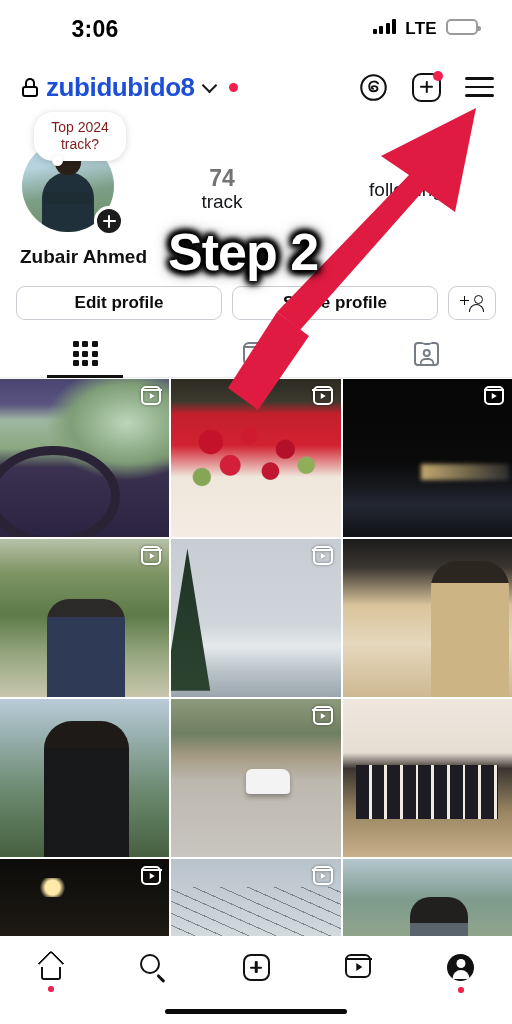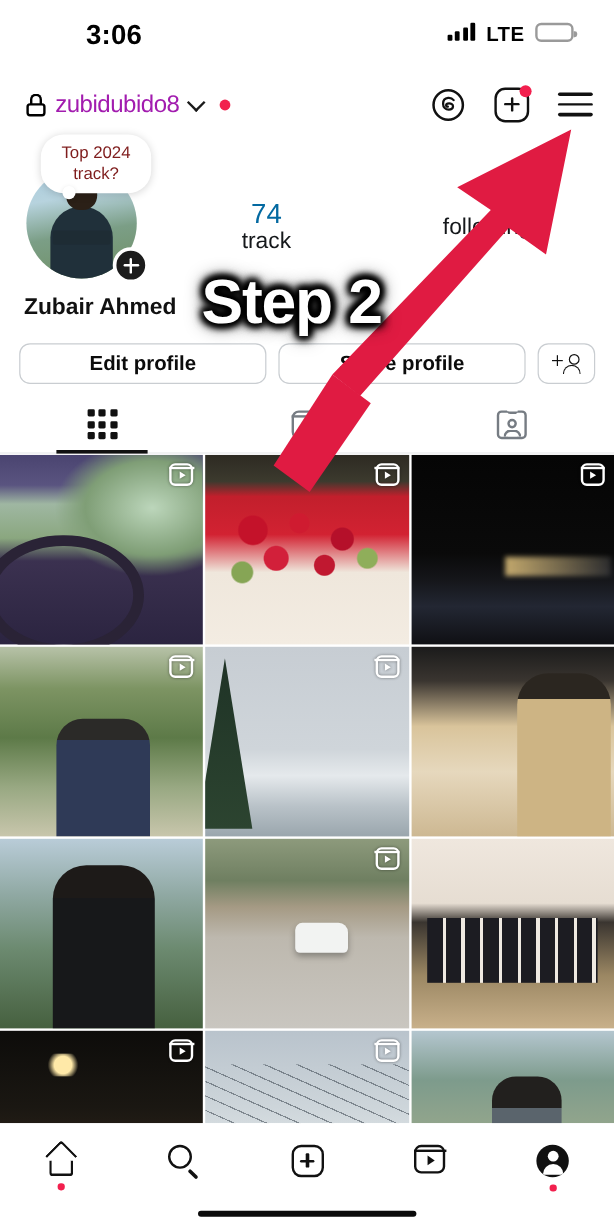--- a/index.html
+++ b/index.html
@@ -64,21 +64,21 @@
     width: 10px; height: 9px;
     border: 2.2px solid #000; border-bottom: none;
     border-radius: 5px 5px 0 0;
   }
   .lock-icon .body {
     position: absolute; bottom: 0; left: 0;
     width: 16px; height: 11px;
     border: 2.2px solid #000; border-radius: 3px;
   }
   #username-text {
-    font-size: 20px; font-weight: normal; color: #a21caf;
+    font-size: 26px; font-weight: bold; color: #1d4ed8;
     letter-spacing: -.4px;
   }
   .chev-down {
     width: 11px; height: 11px; margin-left: 1px; margin-top: -3px;
     border-right: 2.6px solid #1a1a1a; border-bottom: 2.6px solid #1a1a1a;
     transform: rotate(45deg);
   }
   .red-dot { width: 9px; height: 9px; border-radius: 50%; background: #f2204e; margin-left: 6px; }
   #header-actions { margin-left: auto; display: flex; align-items: center; gap: 24px; }
   .threads-icon { width: 29px; height: 29px; }
@@ -144,21 +144,21 @@
     font-size: 14px; color: #7f1d1d; max-width: 104px;
   }
   #note-bubble::after {
     content: ""; position: absolute; left: 18px; bottom: -5px;
     width: 11px; height: 11px; border-radius: 50%; background: #fff;
     box-shadow: 0 1px 4px rgba(0,0,0,.12);
   }
 
   #stats { display: flex; flex: 1; align-items: center; justify-content: space-around; padding: 0 14px 0 4px; }
   .stat { text-align: center; min-width: 88px; }
-  .stat .num { font-size: 23px; font-weight: normal; color: #0369a1; line-height: 1.12; }
+  .stat .num { font-size: 23px; font-weight: bold; color: #737373; line-height: 1.12; }
   .stat .lbl { font-size: 19px; color: #15181b; line-height: 1.2; }
 
   #display-name {
     position: absolute; top: 246px; left: 20px;
     font-size: 19px; font-weight: bold; color: #111;
   }
 
   
   #action-row {
     position: absolute; top: 286px; left: 16px;

